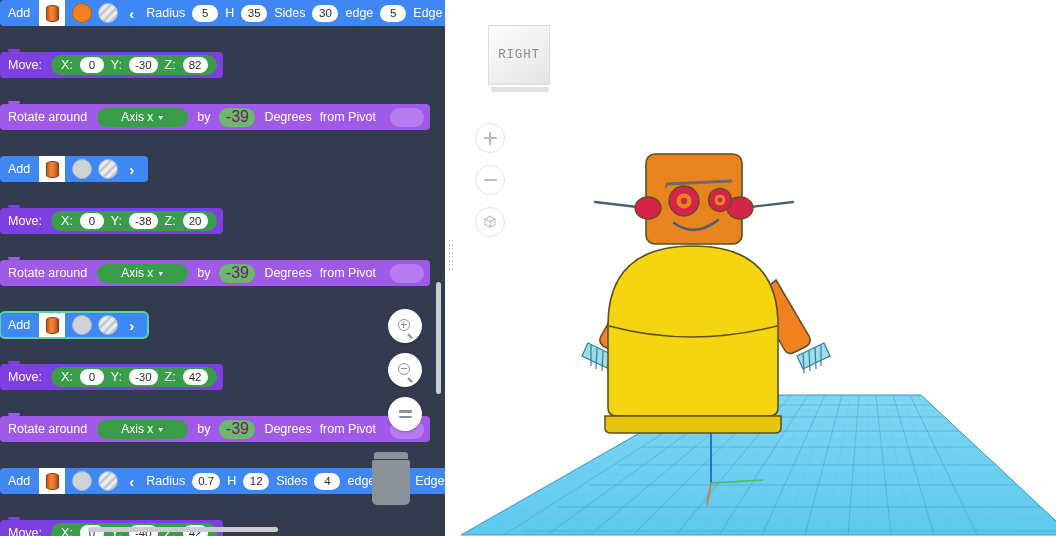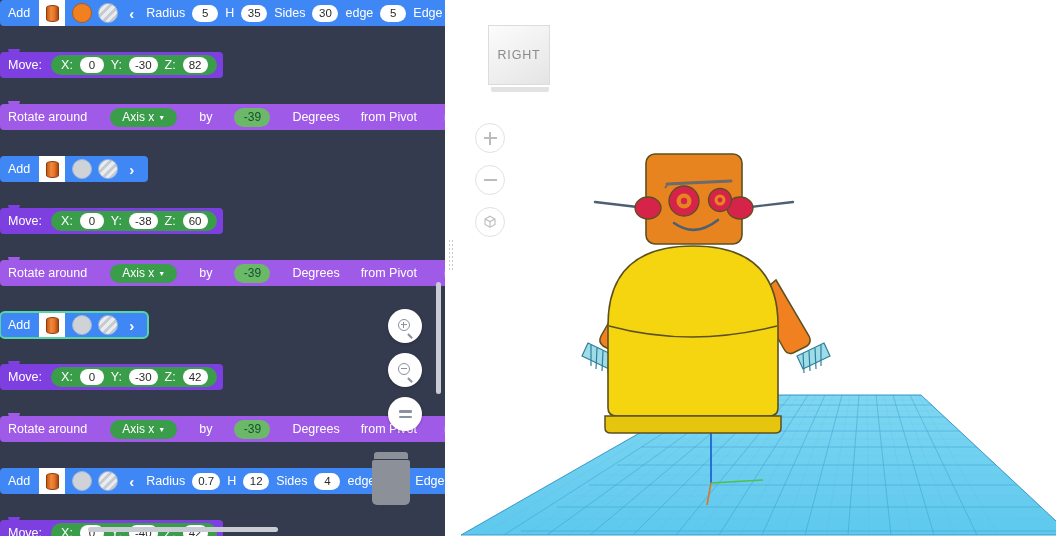--- a/index.html
+++ b/index.html
@@ -31,21 +31,21 @@
     height: 26px;
     display: flex; align-items: center;
     color: #ffffff;
     font-size: 12.5px;
     white-space: nowrap;
     border-radius: 4px;
     padding: 0 6px;
   }
   .block.add  { background: #3f87f5; }
   .block.move { background: #7d3fe0; }
-  .block.rot  { background: #a05ae8; gap: 13px; }
+  .block.rot  { background: #a05ae8; }
 
   .block.add.selected {
     outline: 2px solid #57d6a5;
     outline-offset: -1px;
     border-radius: 5px;
   }
   
   .block.move::before, .block.rot::before {
     content: ""; position: absolute; left: 8px; top: -3px;
     width: 12px; height: 6px; border-radius: 0 0 6px 6px;
@@ -68,28 +68,28 @@
   
   .green-group {
     display: inline-flex; align-items: center;
     background: #3a9d4a; border-radius: 11px;
     height: 20px; padding: 0 6px; margin-left: 4px;
   }
   .green-group .pill { min-width: 24px; height: 16px; }
   .axis-chip {
     display: inline-flex; align-items: center; gap: 4px;
     background: #3a9d4a; color: #fff;
-    border-radius: 10px; height: 19px; padding: 0 12px;
+    border-radius: 10px; height: 19px; padding: 0 24px;
     font-size: 12px; margin: 0 5px;
   }
   .deg-chip {
     display: inline-flex; align-items: center; justify-content: center;
-    background: #6cb869; color: #14532d;
+    background: #6cb869; color: #701a75;
     border-radius: 10px; height: 19px; min-width: 36px;
-    font-size: 12px; margin: 0 5px;
+    font-size: 16px; margin: 0 5px;
   }
   .pivot-chip {
     display: inline-block;
     background: #b57cf0; border-radius: 10px;
     width: 34px; height: 19px; margin-left: 10px;
   }
   .caret { font-size: 7px; line-height: 1; }
 
   
   .shape-tile {
@@ -180,21 +180,21 @@
   #divider-grip {
     position: absolute; left: 3px; top: 239px;
     width: 5px; height: 32px;
     background-image: radial-gradient(#c5c9d0 40%, transparent 41%);
     background-size: 3px 4px;
   }
 
   
   #viewport {
     position: relative; width: 600px; height: 536px;
-    background: #ffffff; overflow: hidden; flex: 1 1 auto;
+    background: #ffffff; overflow: hidden; flex: 1 1 auto; font-family: Liberation Mono, monospace;
   }
 
   
   #view-cube { position: absolute; left: 32px; top: 25px; width: 64px; height: 74px; }
   #view-cube .face {
     width: 62px; height: 60px;
     background: linear-gradient(150deg,#fcfcfc 0%, #eeeeee 60%, #e4e4e4 100%);
     border: 1px solid #dcdcdc;
     display: flex; align-items: center; justify-content: center;
     font-size: 12.5px; letter-spacing: .8px; color: #8b8b8b;
@@ -296,21 +296,21 @@
         </div>
         <div class="row" style="top: 104px;">
           <div class="block move">
             <span class="lbl">Move:</span>
             <span class="green-group">
               <span class="lbl-sm">X:</span>
               <span class="pill">0</span>
               <span class="lbl-sm">Y:</span>
               <span class="pill">-38</span>
               <span class="lbl-sm">Z:</span>
-              <span class="pill">60</span>
+              <span class="pill">20</span>
             </span>
           </div>
         </div>
         <div class="row" style="top: 130px;">
           <div class="block rot">
             <span class="lbl">Rotate around</span>
             <span class="axis-chip">
               <span>Axis x</span>
               <span class="caret">▼</span>
             </span>

